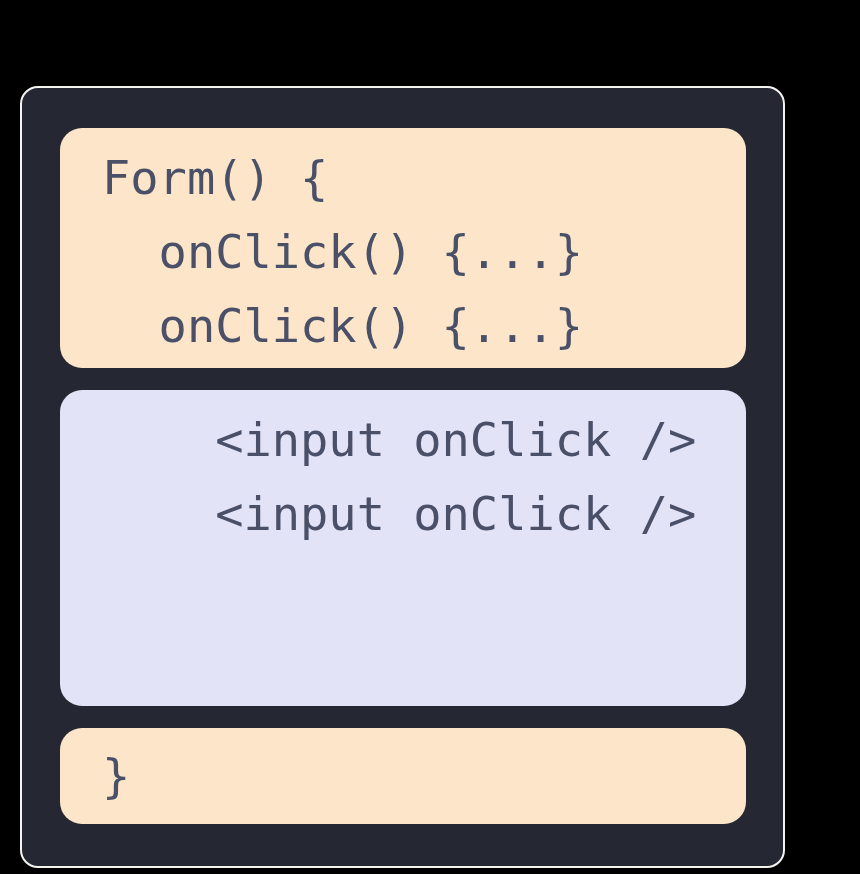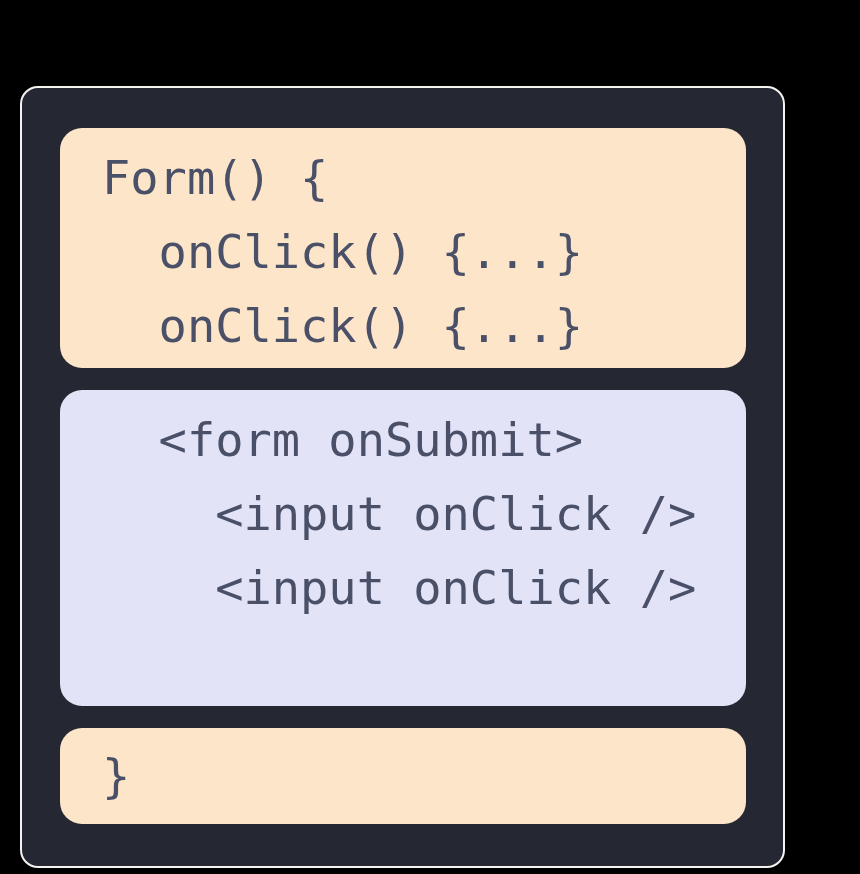--- a/index.html
+++ b/index.html
@@ -98,21 +98,20 @@
     <div class="card card--component-top">
       <div class="code-lines">
         <div class="code-line">Form() {</div>
         <div class="code-line">  onClick() {...}</div>
         <div class="code-line">  onClick() {...}</div>
       </div>
     </div>
 
     <div class="card card--markup">
       <div class="code-lines">
-        <div class="code-line">  &lt;form onSubmit&gt;</div>
         <div class="code-line">    &lt;input onClick /&gt;</div>
         <div class="code-line">    &lt;input onClick /&gt;</div>
       </div>
     </div>
 
     <div class="card card--component-bottom">
       <div class="code-lines">
         <div class="code-line">}</div>
       </div>
     </div>

